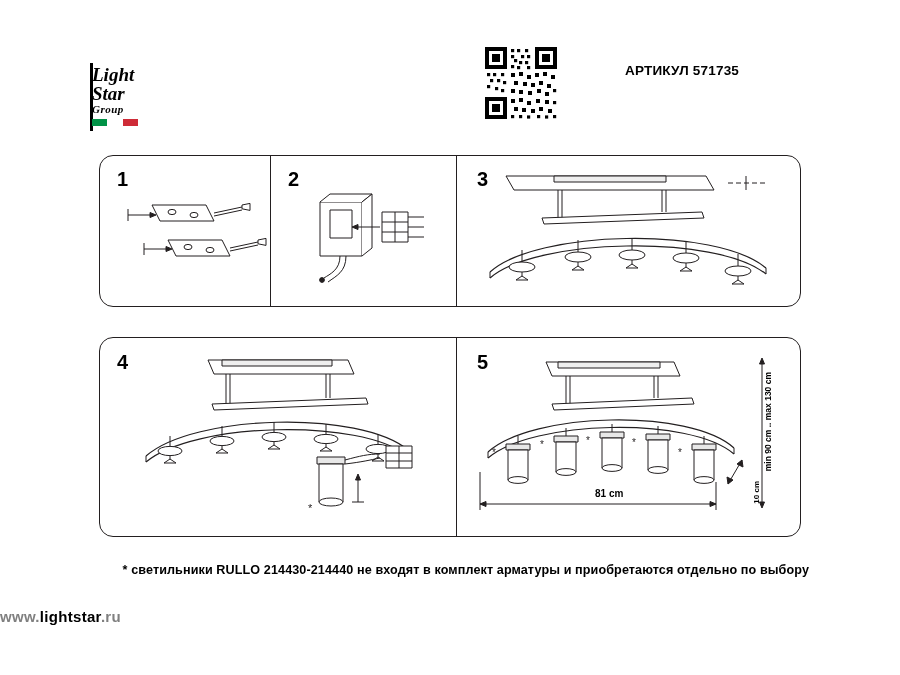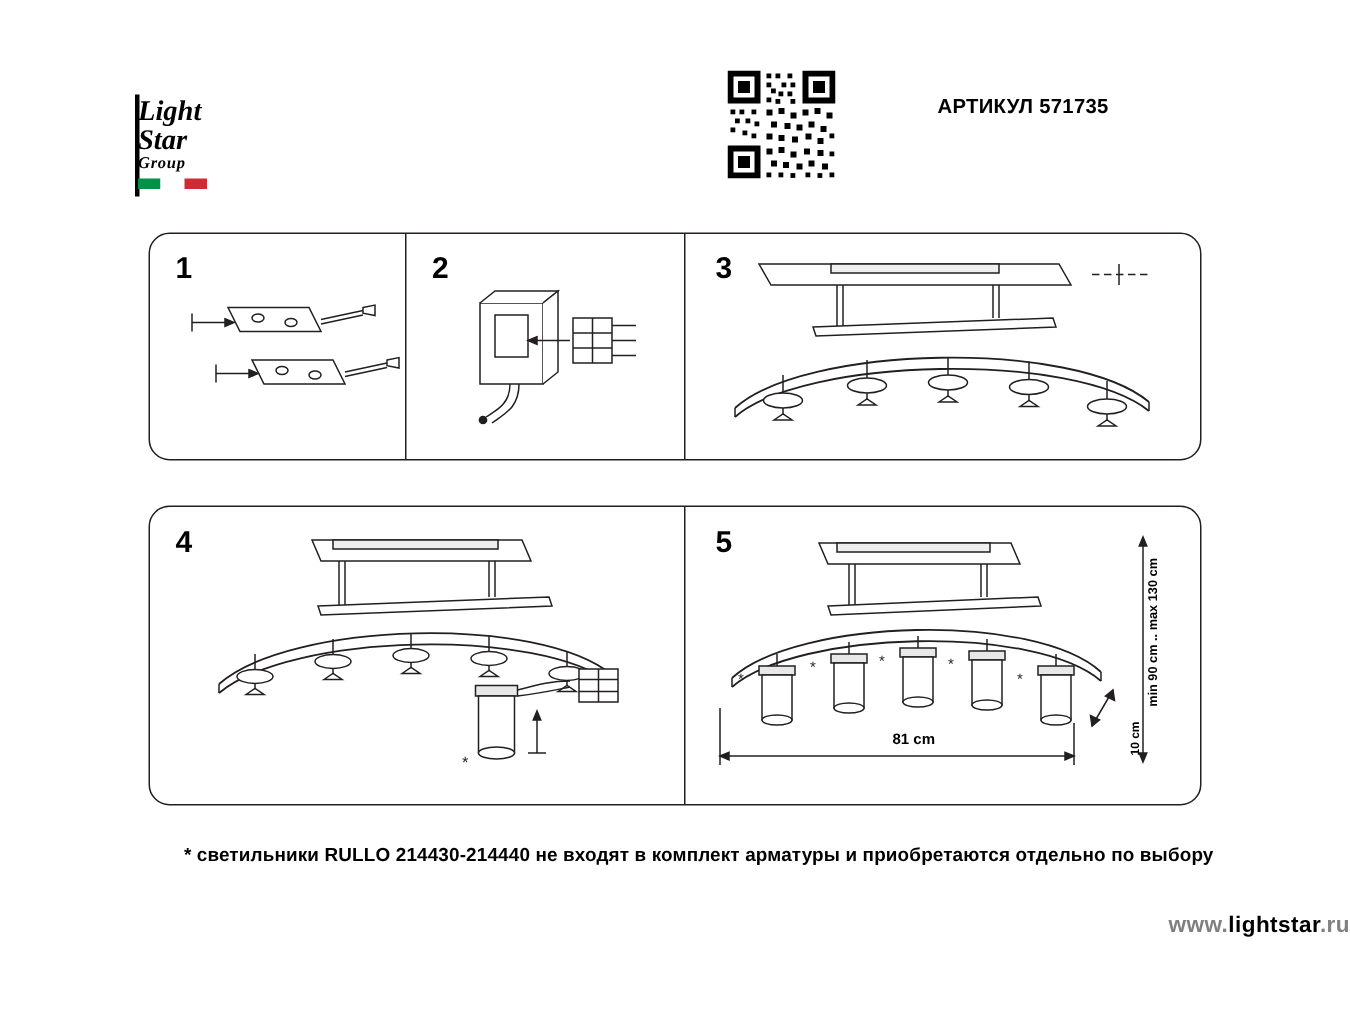--- a/index.html
+++ b/index.html
@@ -150,21 +150,21 @@
     font-weight: bold;
     letter-spacing: 0.1px;
     text-align: right;
     white-space: nowrap;
   }
   .site {
     position: absolute;
     left: 0;
     top: 608px;
     width: 900px;
-    text-align: right;
+    text-align: left;
     font-size: 15px;
     font-weight: bold;
     font-family: "Liberation Sans", sans-serif;
     letter-spacing: 0.3px;
   }
   .site .dim { color: #808080; }
 
   .vlabel {
     position: absolute;
     font-size: 8.5px;

